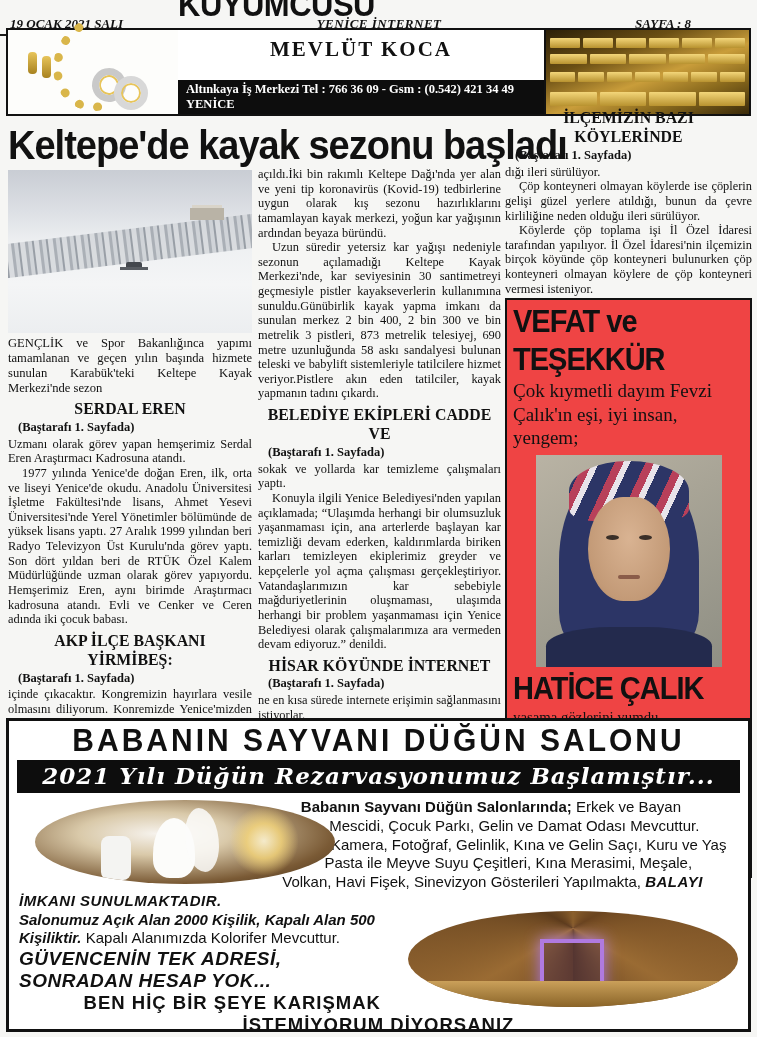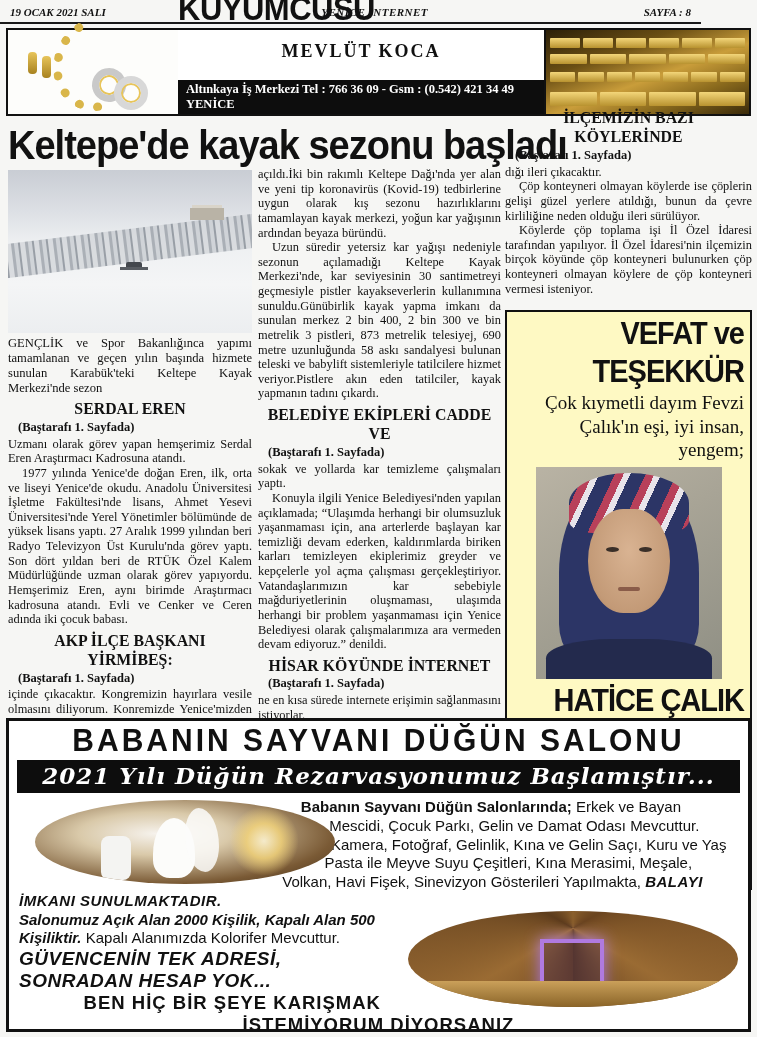--- a/index.html
+++ b/index.html
@@ -1,32 +1,32 @@
 <!DOCTYPE html>
 <html><head>
 <meta charset="utf-8">
 <style>
   * { margin:0; padding:0; box-sizing:border-box; }
   html,body { width:757px; height:1037px; background:#f6f6f4; overflow:hidden; }
   body { font-family:"Liberation Serif","DejaVu Serif",serif; color:#111; position:relative; }
 
   
-  .masthead { position:absolute; left:0; top:0; width:701px; height:24px;
+  .masthead { position:absolute; left:0; top:12px; width:701px; height:24px;
     display:flex; justify-content:space-between; align-items:center; padding:3px 10px 2px;
-    border-bottom:2px solid #1a1a1a; font-weight:bold; font-style:italic; font-size:11px; }
+    border-bottom:2px solid #1a1a1a; font-weight:bold; font-style:italic; font-size:13px; }
   .masthead .mid { letter-spacing:.5px; }
 
   
   .jeweler { position:absolute; left:6px; top:28px; width:745px; height:88px;
     border:2px solid #111; background:#fff; display:flex; }
   .jw-left { width:170px; height:100%; position:relative; background:#fdfdfb; }
   .jw-center { flex:1; display:flex; flex-direction:column; align-items:center; justify-content:flex-end; gap:16px; }
   .jw-title { font-family:"Liberation Sans","DejaVu Sans",sans-serif; font-weight:bold;
     font-size:31px; letter-spacing:-.5px; transform:scaleY(1.05); }
-  .jw-owner { font-size:18px; font-weight:bold; letter-spacing:2px; margin-top:-2px; }
+  .jw-owner { font-size:21px; font-weight:bold; letter-spacing:2px; margin-top:-2px; }
   .jw-bar { background:#0d0d0d; color:#fff; font-weight:bold; font-size:12.5px;
     padding:2px 8px; margin-top:2px; }
   .jw-right { width:205px; height:100%; border-left:2px solid #111; position:relative; overflow:hidden;
     background:linear-gradient(160deg,#2b1f08 0%,#6b4f14 30%,#c99d3a 55%,#8a6a1d 75%,#3a2a0a 100%); }
   .gold-row { position:absolute; left:4px; right:4px; height:10px; display:flex; gap:3px; }
   .gold-row i { flex:1; background:linear-gradient(#f3d67a,#b8922f); border-radius:1px; }
 
   
   .neck { position:absolute; left:18px; top:4px; width:120px; height:78px; }
   .neck .arc { position:absolute; left:28px; top:-18px; width:86px; height:96px;
@@ -63,21 +63,21 @@
     background:repeating-linear-gradient(90deg,#9aa0a8 0 3px,#c9cdd2 3px 7px,#848b94 7px 9px,#d4d7db 9px 14px);
     transform:rotate(-7deg); filter:blur(.4px); opacity:.8; }
   .ski .lodge { position:absolute; right:28px; top:38px; width:34px; height:12px; background:#b9b3a6;
     box-shadow:0 -5px 0 -2px #d9d4c9; }
   .ski .groomer { position:absolute; left:118px; top:92px; width:16px; height:8px; background:#44484e; border-radius:2px; }
   .ski .groomer:after { content:""; position:absolute; left:-6px; top:5px; width:28px; height:3px; background:#585c62; }
 
   .caption { font-size:12.6px; text-align:justify; }
 
   
-  .vefat { margin-top:14px; border:2px solid #111; background:#fef9c3; padding:4px 6px 8px; text-align:right; }
+  .vefat { margin-top:2px; border:2px solid #111; background:#ef4444; padding:4px 6px 8px; text-align:left; }
   .vefat-title { font-family:"Liberation Sans","DejaVu Sans",sans-serif; font-weight:bold;
     font-size:29px; letter-spacing:-1px; transform:scaleY(1.1); margin:2px 0 4px; }
   .vefat-intro { font-size:19px; line-height:1.25; }
   .vefat-photo { width:186px; height:212px; margin:5px auto 4px; position:relative; overflow:hidden;
     background:linear-gradient(150deg,#b9b3a4 0%,#a8a496 40%,#8f8f84 100%); }
   .vefat-name { font-family:"Liberation Sans","DejaVu Sans",sans-serif; font-weight:bold;
     font-size:29px; letter-spacing:-1px; transform:scaleY(1.1); margin:2px 0 3px; }
   .vefat-body { font-size:14.8px; line-height:1.26; }
   .vefat-sign { font-size:19px; letter-spacing:1px; margin-top:7px; }
 
@@ -224,21 +224,21 @@
   <p>Durumu ilgililere duyuruyoruz.</p>
 
   <div class="sec-head">İL GENEL MECLİS ÜYESİ KARAGÜL:</div>
   <div class="continued">(Baştarafı 1. Sayfada)</div>
   <p class="noindent">lardır. Bazı köylerimizde köy içlerinde sıkıntılar vardır. Bunların da açılması için ekipler yoğun bir çaba içerisindedir. Köylerimizde mağduriyet yaşanmaması için ekipler ellerinden gelen çalışmayı yapmaktadırlar. Zor kış şartlarında ellerinden gelen çabayı gösteren İl Özel İdaresi ekiplerine de teşekkür ederim." dedi.</p>
 </div>
 
 <div class="col" id="col3">
   <div class="sec-head" style="margin-top:0">İLÇEMİZİN BAZI KÖYLERİNDE</div>
   <div class="continued">(Baştarafı 1. Sayfada)</div>
-  <p class="noindent">dığı ileri çıkacaktır.</p>
+  <p class="noindent">dığı ileri sürülüyor.</p>
   <p>Çöp konteyneri olmayan köylerde ise çöplerin gelişi güzel yerlere atıldığı, bunun da çevre kirliliğine neden olduğu ileri sürülüyor.</p>
   <p>Köylerde çöp toplama işi İl Özel İdaresi tarafından yapılıyor. İl Özel İdaresi'nin ilçemizin birçok köyünde çöp konteyneri bulunurken çöp konteyneri olmayan köylere de çöp konteyneri vermesi isteniyor.</p>
 
   <div class="vefat">
     <div class="vefat-title">VEFAT ve TEŞEKKÜR</div>
     <div class="vefat-intro">Çok kıymetli dayım Fevzi Çalık'ın eşi, iyi insan, yengem;</div>
     <div class="vefat-photo">
       <div class="scarf"></div>
       <div class="face">
           <div class="eye l"></div>

